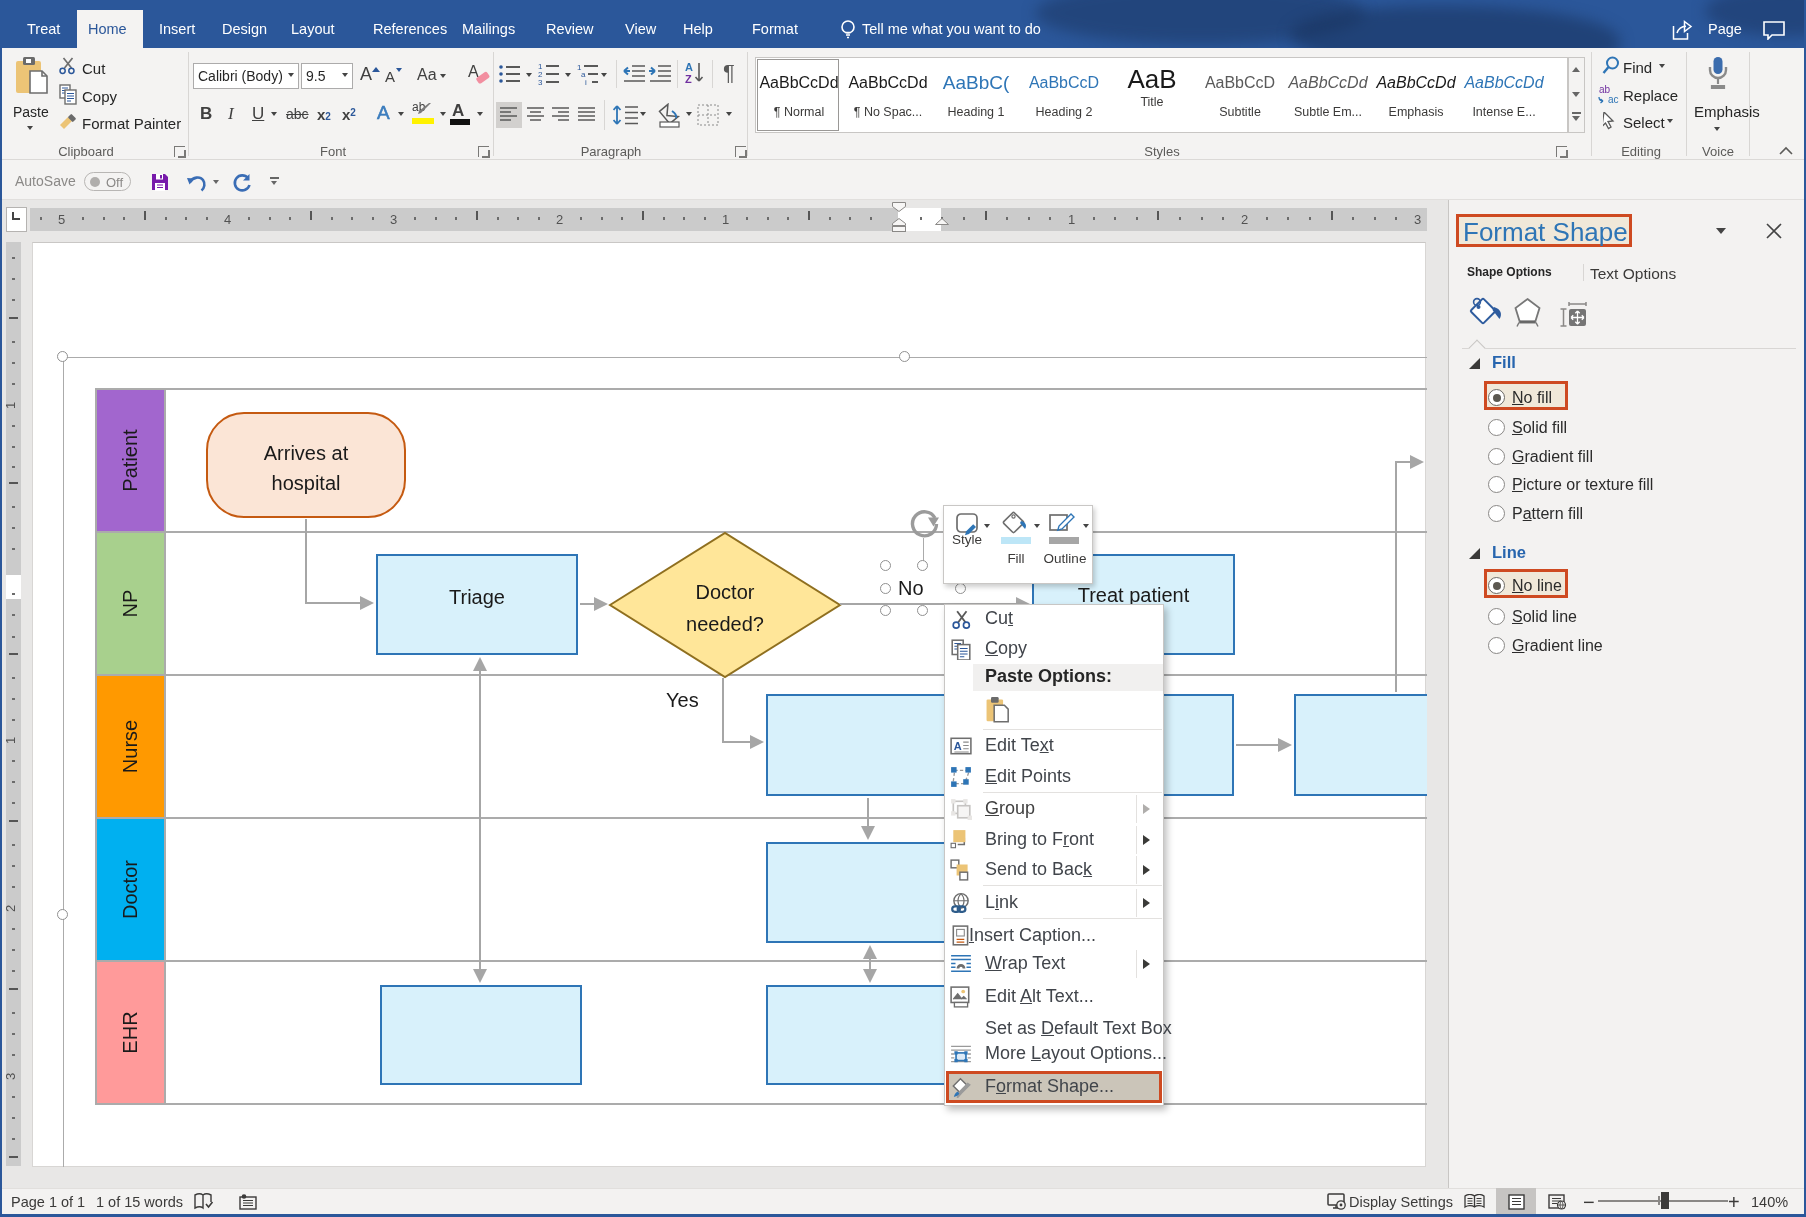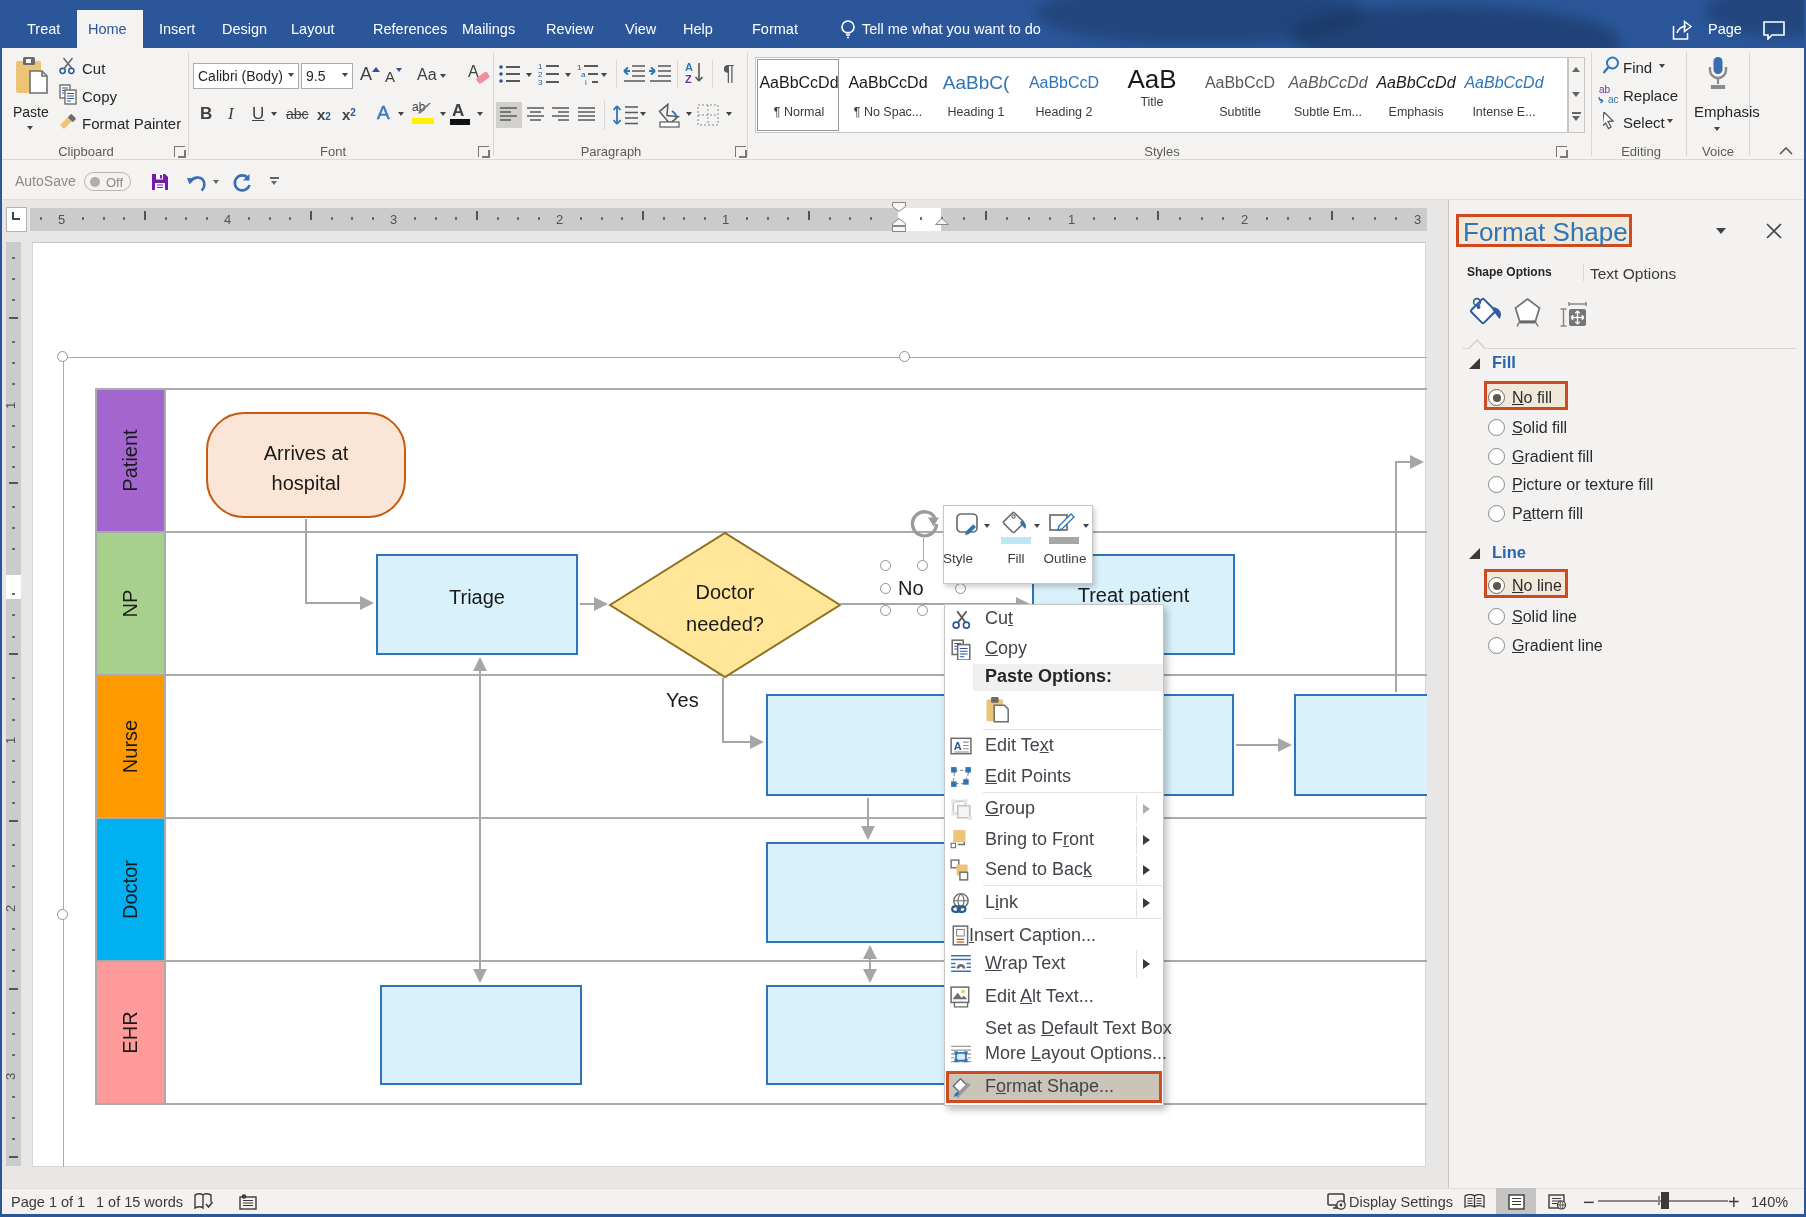--- a/index.html
+++ b/index.html
@@ -537,21 +537,21 @@
  <path d="M20 10 c5 1 6 5 4 8 l-5-6 z" fill="#2E75B6"></path>
 </svg>
 <div class="a" style="left:1001px;top:537px;width:30px;height:7px;background:#BDE6F7"></div>
 <div class="caret" style="left:1034px;top:524px"></div>
 <svg class="a" style="left:1049px;top:512px" width="30" height="26" viewBox="0 0 30 26">
  <rect x="1" y="3" width="17" height="15" fill="none" stroke="#6E6E6E" stroke-width="1.7"></rect>
  <path d="M26 2 l3 3 -12 12 -4.2 1.2 L14 14 z" fill="#fff" stroke="#2E75B6" stroke-width="1.4" transform="translate(-4 0)"></path>
 </svg>
 <div class="a" style="left:1049px;top:537px;width:30px;height:7px;background:#A6A6A6"></div>
 <div class="caret" style="left:1083px;top:524px"></div>
-<div class="a" style="left:943px;top:551px;width:48px;font-size:13.5px;color:#3B3A39">Style</div>
+<div class="a" style="left:943px;top:532px;width:48px;text-align:center;font-size:13.5px;color:#3B3A39">Style</div>
 <div class="a" style="left:999px;top:551px;width:34px;text-align:center;font-size:13.5px;color:#3B3A39">Fill</div>
 <div class="a" style="left:1040px;top:551px;width:50px;text-align:center;font-size:13.5px;color:#3B3A39">Outline</div>
 
 <div class="a" style="left:944px;top:604px;width:220px;height:502px;background:#fff;border:1px solid #C8C6C4;box-shadow:3px 4px 7px rgba(0,0,0,.25)"></div>
 <div class="a" style="left:973px;top:664px;width:190px;height:27px;background:#F1F0EF"></div>
 <div class="a" style="left:946px;top:1071px;width:216px;height:32px;background:#CBC5B9;border:3px solid #CE4A21"></div>
 <div class="a" style="left:983px;top:729px;width:179px;height:1px;background:#E3E1DF"></div>
 <div class="a" style="left:983px;top:792px;width:179px;height:1px;background:#E3E1DF"></div>
 <div class="a" style="left:983px;top:885px;width:179px;height:1px;background:#E3E1DF"></div>
 <div class="a" style="left:983px;top:918px;width:179px;height:1px;background:#E3E1DF"></div>

